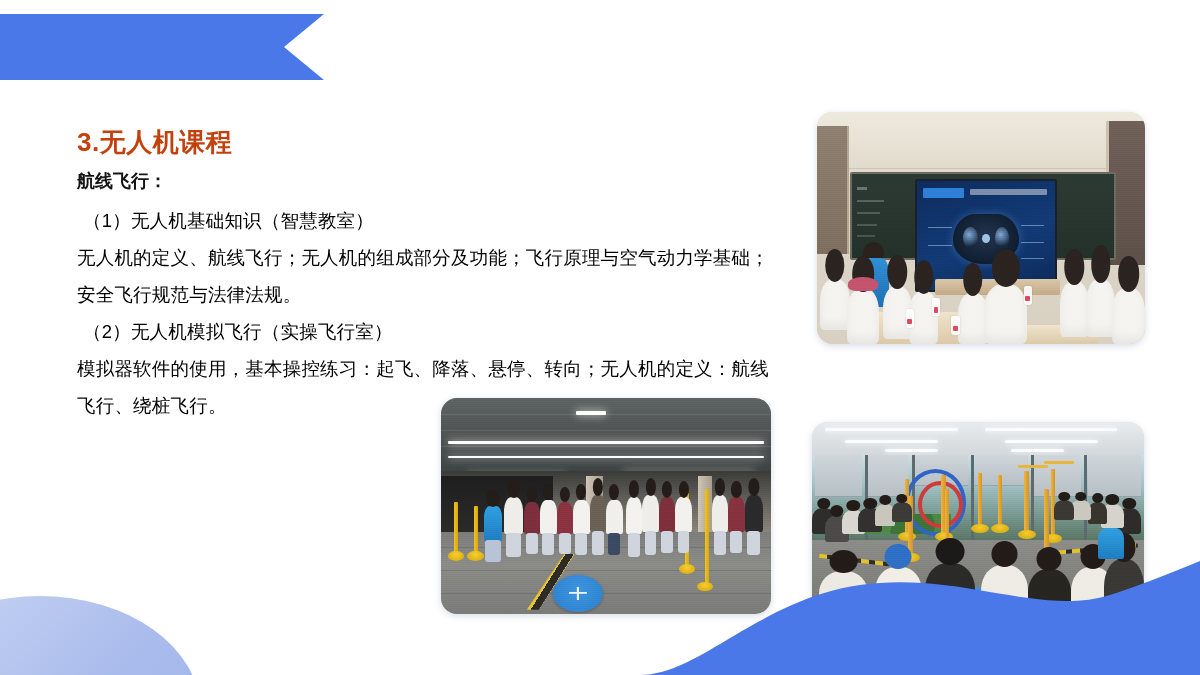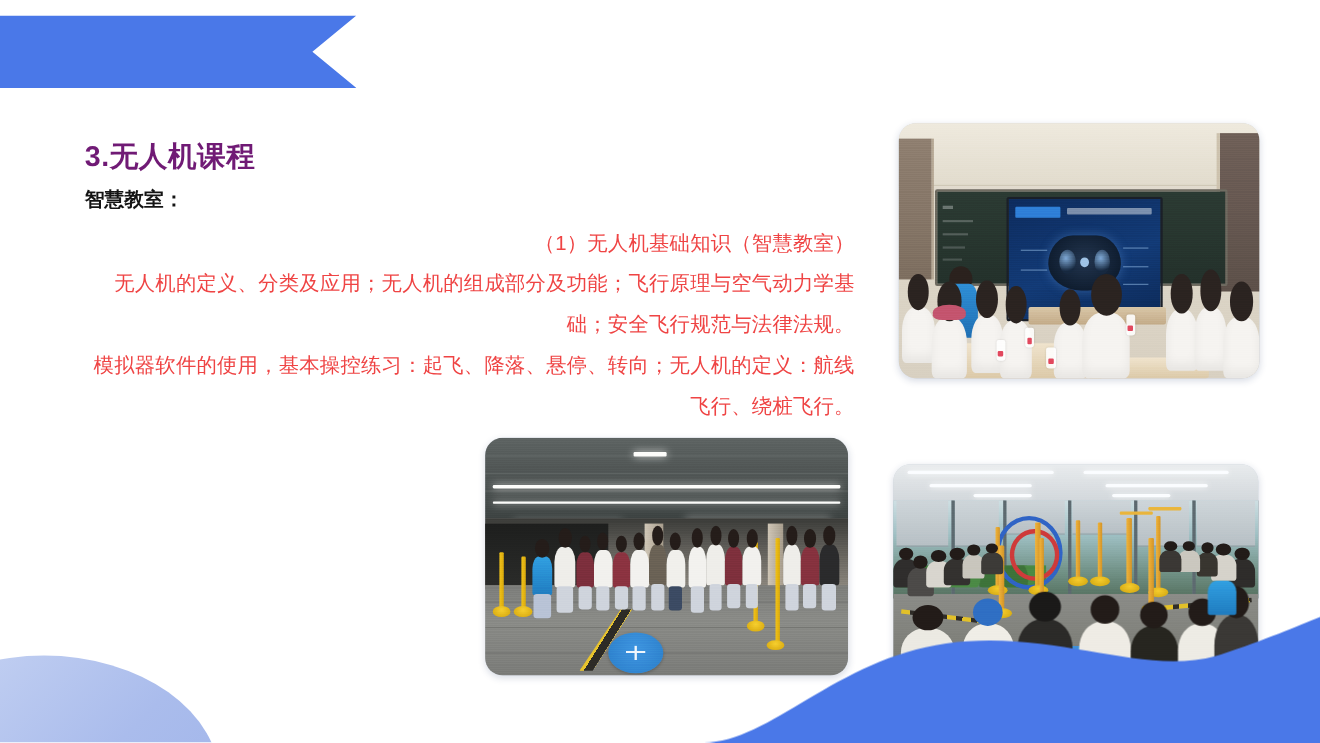--- a/index.html
+++ b/index.html
@@ -61,41 +61,40 @@
   }
 
   
   .content {
     position: absolute;
     left: 77px;
     top: 128px;
     width: 700px;
   }
   .sec-title {
-    color: #701a75;
+    color: #c2410c;
     font-size: 26px;
     font-weight: bold;
     letter-spacing: 0.5px;
     margin: 0 0 14px 0;
     line-height: 1.1;
   }
   .sub-title {
     color: #141414;
     font-size: 18px;
     font-weight: bold;
     margin: 0 0 10px 0;
     line-height: 1.2;
   }
   .para {
-    color: #ef4444;
+    color: #000000;
     font-size: 18.5px;
     line-height: 37px;
     margin: 0;
     letter-spacing: 0.2px;
-    text-align: right;
   }
   .para.indent { text-indent: 0; padding-left: 6px; }
 
   
   .photo {
     position: absolute;
     border-radius: 16px;
     overflow: hidden;
     box-shadow: 0 2px 7px rgba(40,60,110,0.18);
     background: #cfd6de;
@@ -190,25 +189,26 @@
 <div class="slide">
 
   <div class="ribbon">
     <svg viewBox="0 0 324 66" preserveAspectRatio="none">
       <polygon points="0,0 324,0 284,33 324,66 0,66" fill="#4a78e8"></polygon>
     </svg>
   </div>
 
   <div class="content">
     <h1 class="sec-title">3.无人机课程</h1>
-    <div class="sub-title">智慧教室：</div>
+    <div class="sub-title">航线飞行：</div>
 
     <p class="para indent">（1）无人机基础知识（智慧教室）</p>
-    <p class="para">无人机的定义、分类及应用；无人机的组成部分及功能；飞行原理与空气动力学基础；安全飞行规范与法律法规。</p>
-
+    <p class="para">无人机的定义、航线飞行；无人机的组成部分及功能；飞行原理与空气动力学基础；安全飞行规范与法律法规。</p>
+
+    <p class="para indent">（2）无人机模拟飞行（实操飞行室）</p>
     <p class="para">模拟器软件的使用，基本操控练习：起飞、降落、悬停、转向；无人机的定义：航线飞行、绕桩飞行。</p>
   </div>
 
   <div class="photo" id="photo-classroom">
     <div class="scene">
       <div class="cls-wall"></div>
       <div class="cls-upper"></div>
       <div class="cls-door-l"></div>
       <div class="cls-door-r"></div>
 

